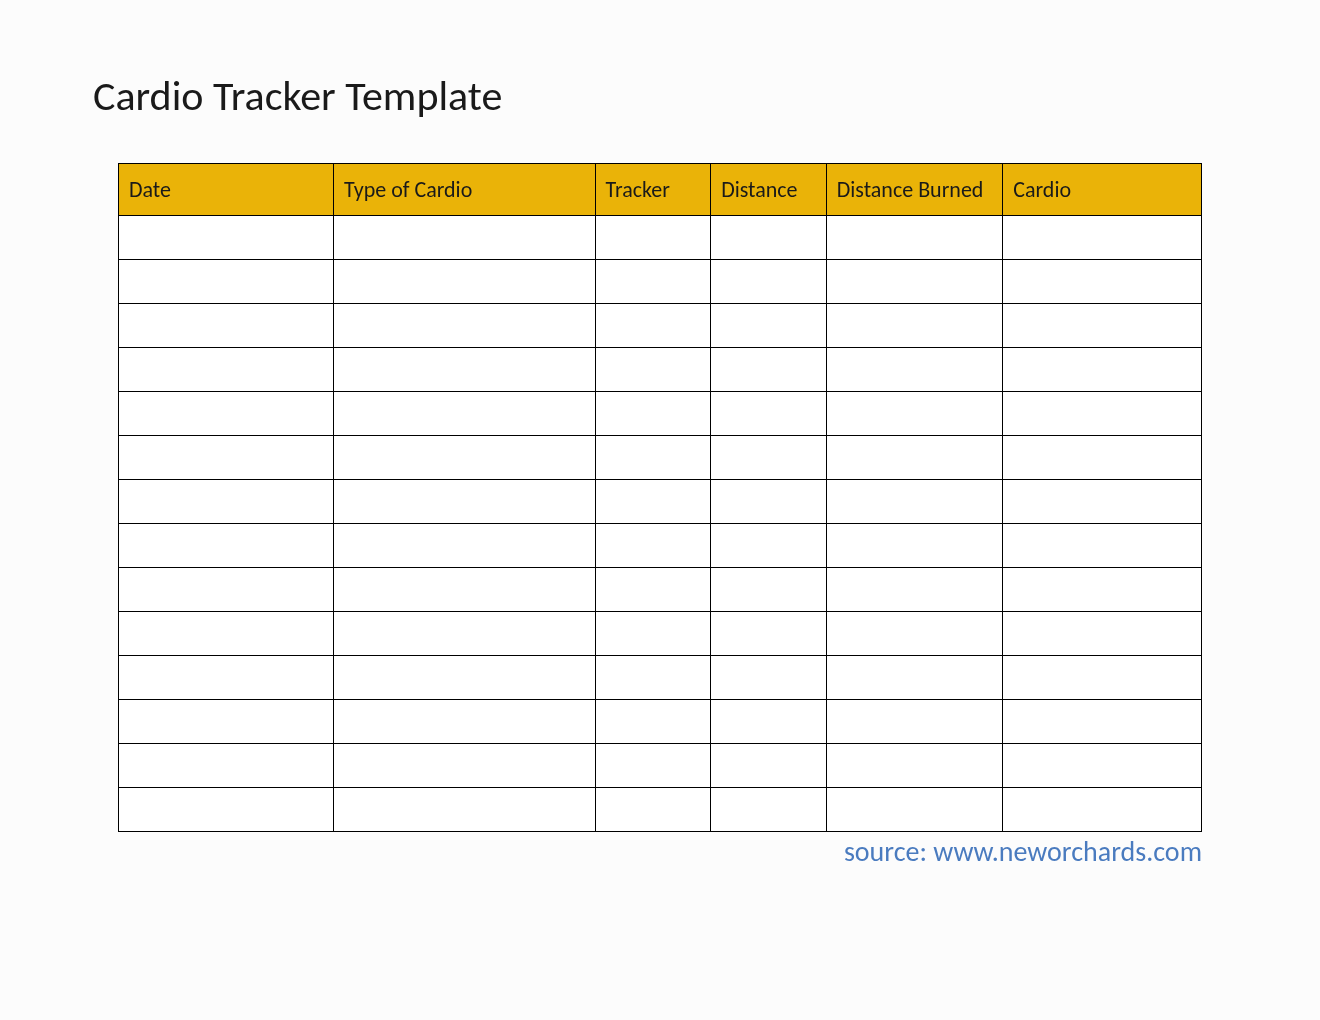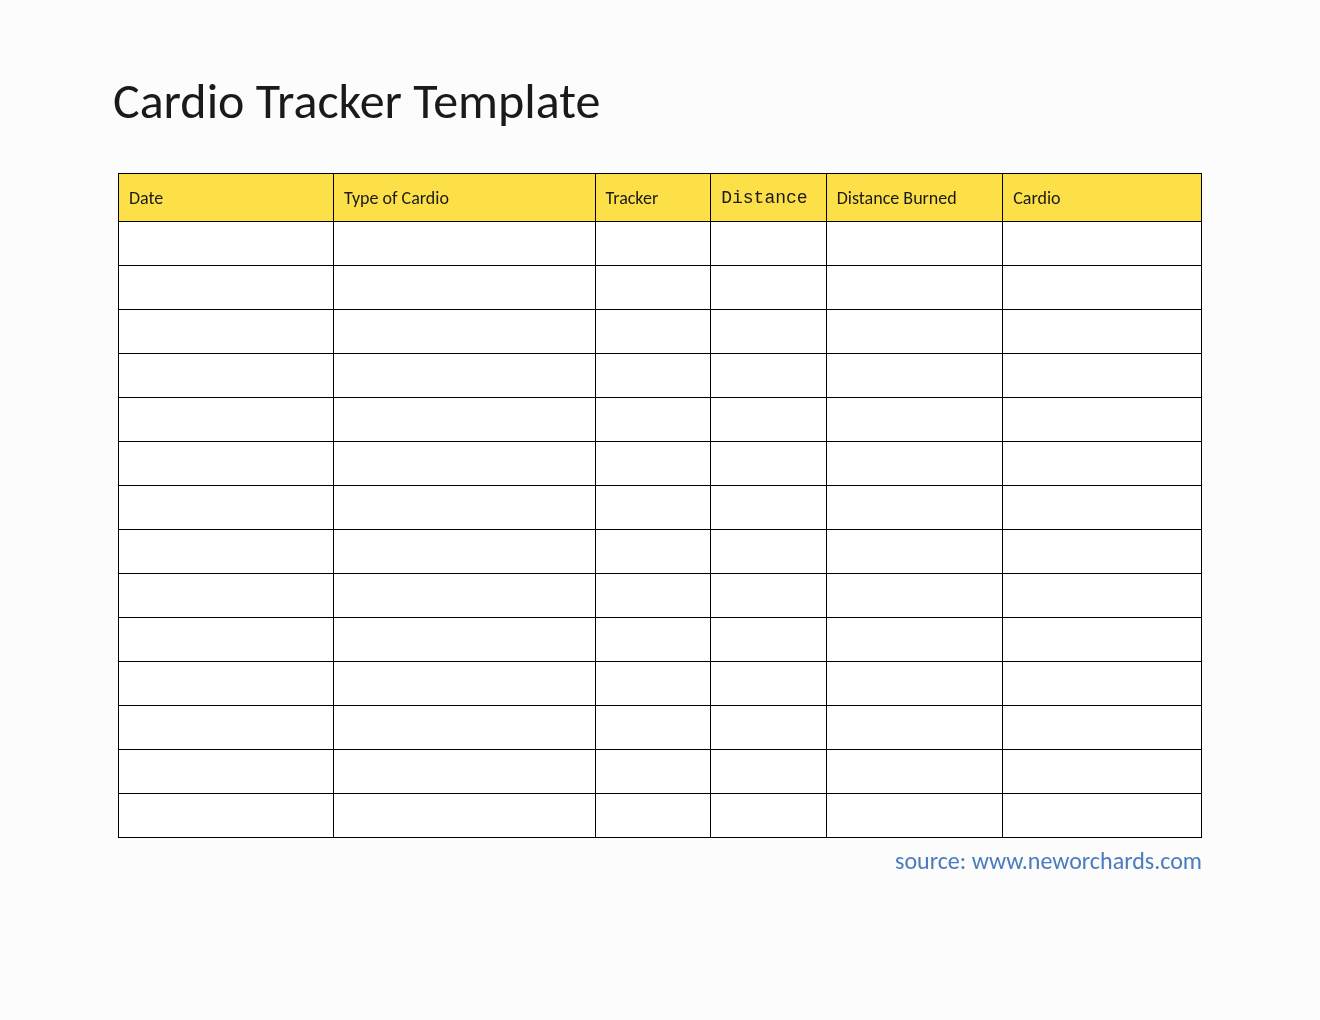--- a/index.html
+++ b/index.html
@@ -8,57 +8,57 @@
       box-sizing: border-box;
     }
     body {
       width: 1320px;
       height: 1020px;
       background: #fcfcfc;
       font-family: Calibri, 'Segoe UI', Arial, sans-serif;
       padding: 70px 77px 0 77px;
     }
     .title {
-      font-size: 50px;
+      font-size: 42px;
       font-weight: 400;
       color: #1a1a1a;
-      margin-left: 36px;
+      margin-left: 16px;
       margin-bottom: 42px;
     }
     .tracker-table {
       border-collapse: collapse;
       width: 1084px;
       margin: 0 auto;
     }
     .tracker-table th {
-      background: #fde047;
+      background: #eab308;
       border: 1px solid #000;
       text-align: left;
       font-weight: 400;
-      font-size: 18px;
+      font-size: 22px;
       color: #1a1a1a;
       padding: 12px 10px;
       height: 48px;
     }
     .tracker-table td {
       border: 1px solid #000;
       height: 44px;
       background: #fff;
     }
     .col-date { width: 212px; }
     .col-type { width: 258px; }
     .col-duration { width: 114px; }
-    .col-distance { width: 114px; font-family: Liberation Mono, monospace; }
+    .col-distance { width: 114px; }
     .col-calories { width: 174px; }
     .col-notes { width: 196px; }
     .source {
       text-align: right;
-      font-size: 24px;
+      font-size: 28px;
       color: #4a7bbf;
-      margin-top: 8px;
+      margin-top: 2px;
       margin-right: 2px;
       width: 1084px;
       margin-left: auto;
       margin-right: auto;
     }
   </style>
 </head>
 <body>
 
 <h1 class="title">Cardio Tracker Template</h1>

